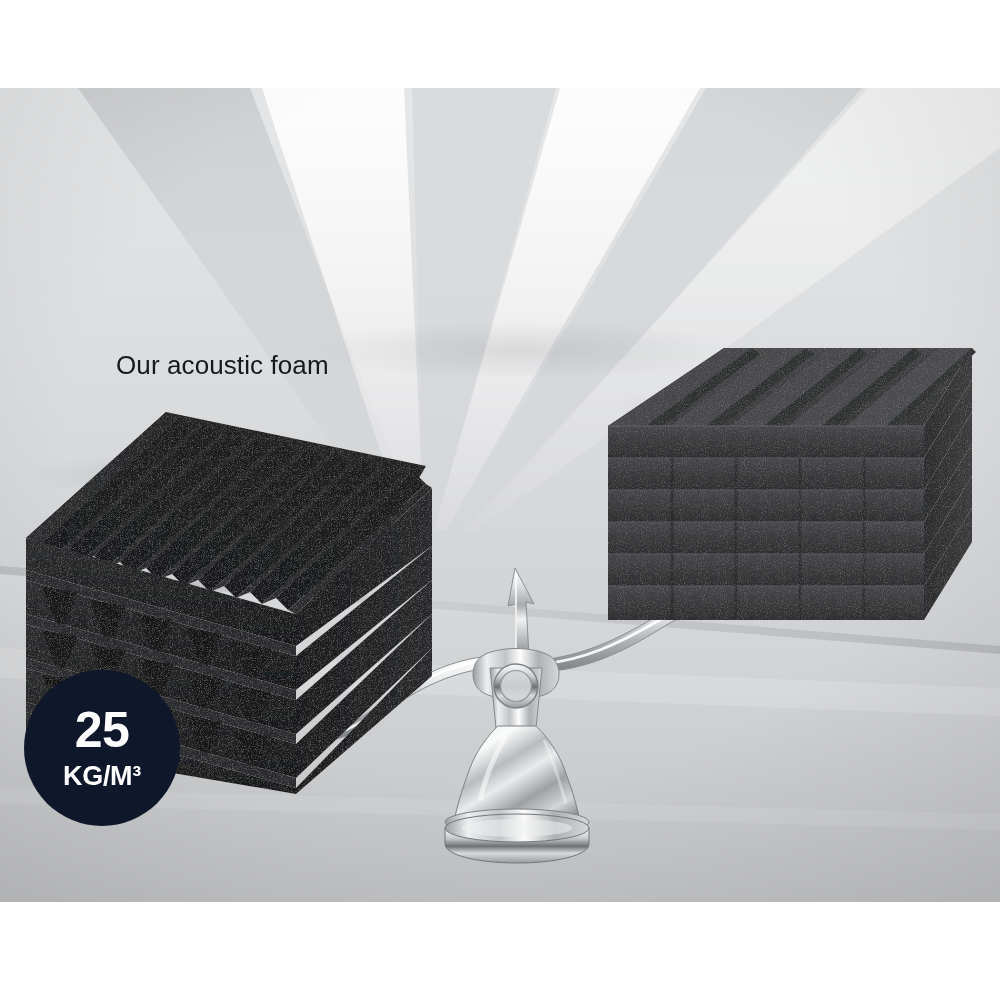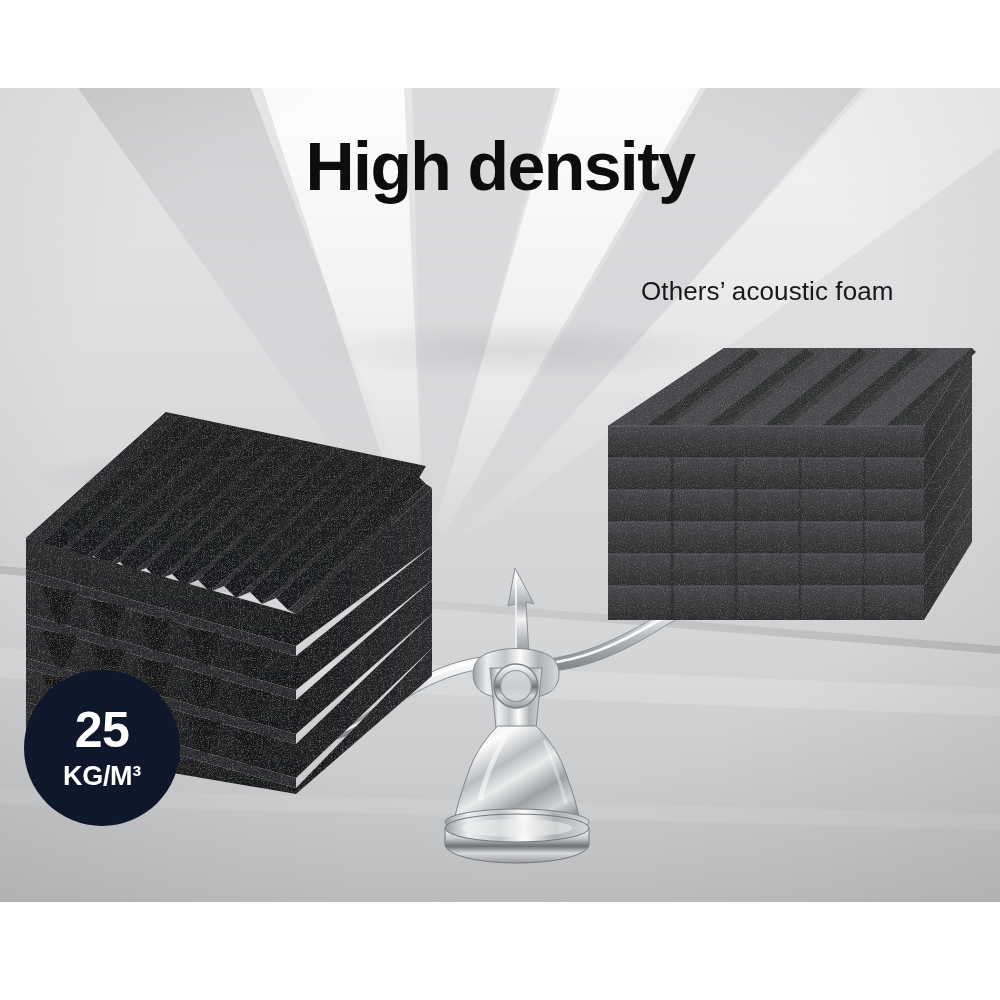--- a/index.html
+++ b/index.html
@@ -464,18 +464,17 @@
         </g>
       </g>
     </svg>
   </div>
 
   <div class="badge" id="density-badge" style="background: #0f172a; color: rgb(255, 255, 255);">
     <span class="badge-value">25</span>
     <span class="badge-unit">KG/M³</span>
   </div>
 
-  <div class="headline">High density</div>
-
-
-  <div class="label label-right">Others’ acoustic foam</div>
+
+  <div class="label label-left">Our acoustic foam</div>
+
 
 </div>
 
 </body></html>

